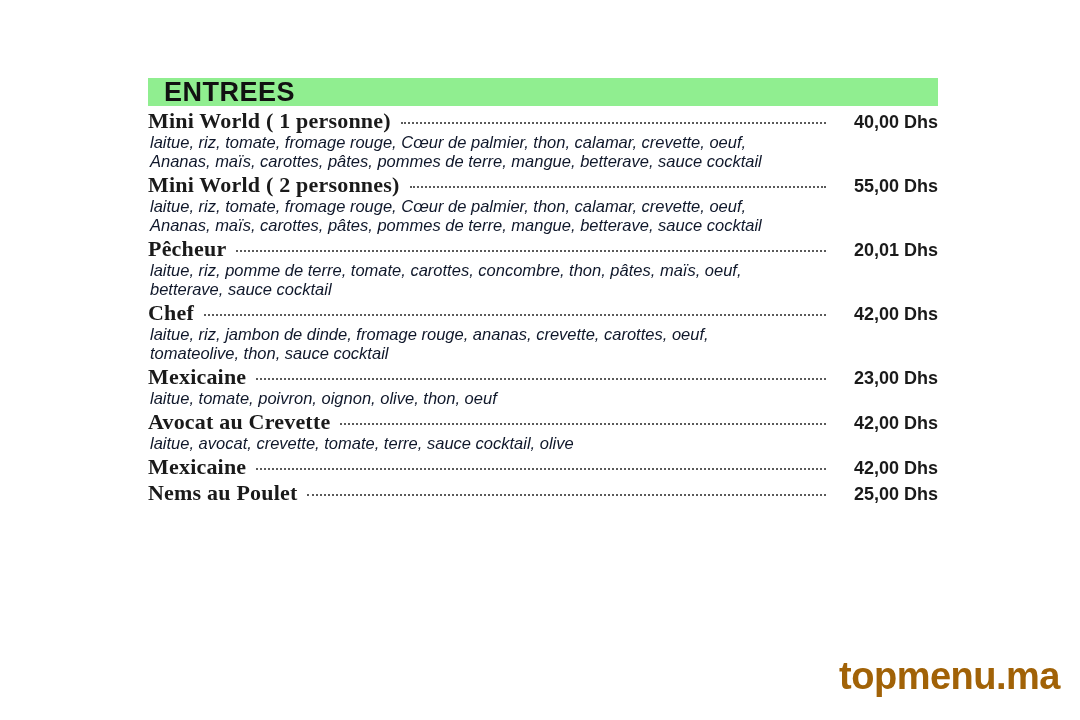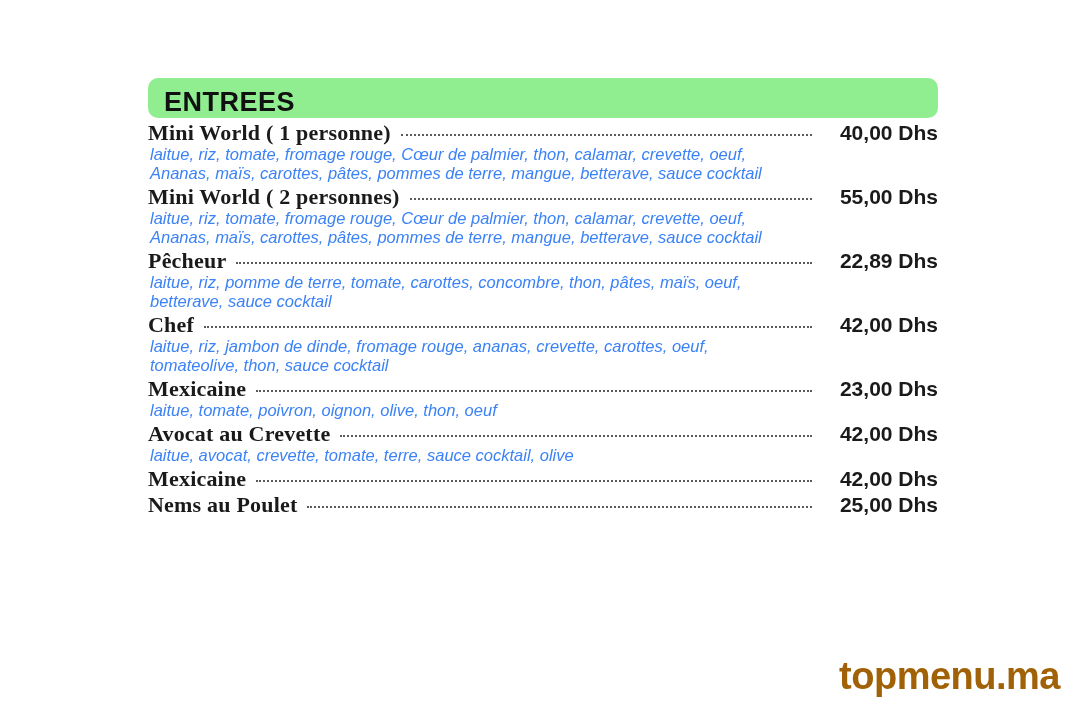--- a/index.html
+++ b/index.html
@@ -15,26 +15,25 @@
     position: relative;
   }
   .page {
     position: absolute;
     left: 148px;
     top: 78px;
     width: 790px;
   }
   .section-header {
     background: #90ee90;
-    height: 40px;
+    height: 28px;
     display: flex;
-    align-items: flex-end;
+    align-items: center;
     padding-left: 16px;
     box-sizing: border-box;
-    border-radius: 10px;
   }
   .section-title {
     font-family: "Liberation Sans", sans-serif;
     font-weight: bold;
     font-size: 27px;
     letter-spacing: 0.5px;
     color: #111111;
   }
   .menu-list {
     margin-top: 2px;
@@ -62,33 +61,33 @@
     overflow: hidden;
     height: 14px;
     position: relative;
     border-bottom: 2px dotted #5a5a5a;
     transform: translateY(-4px);
     margin: 0 4px;
   }
   .item-price {
     font-family: "Liberation Sans", sans-serif;
     font-weight: bold;
-    font-size: 21px;
+    font-size: 18px;
     color: #1a1a1a;
     flex: 0 0 auto;
     text-align: right;
     padding-left: 6px;
     margin-left: 18px;
   }
   .item-desc {
     font-family: "Liberation Sans", sans-serif;
     font-style: italic;
     font-size: 16.5px;
     line-height: 19px;
-    color: #3b82f6;
+    color: #0f172a;
     padding-left: 2px;
     max-width: 640px;
     margin-top: -1px;
     margin-bottom: 1px;
   }
   .watermark {
     position: absolute;
     right: 20px;
     bottom: 22px;
     font-family: "Liberation Sans", sans-serif;
@@ -125,21 +124,21 @@
         <span class="item-price">55,00 Dhs</span>
       </div>
       <div class="item-desc">laitue, riz, tomate, fromage rouge, Cœur de palmier,  thon, calamar, crevette, oeuf, Ananas, maïs, carottes, pâtes, pommes de terre, mangue, betterave, sauce cocktail</div>
     </div>
 
 
     <div class="item">
       <div class="item-line">
         <span class="item-name">Pêcheur</span>
         <span class="dots"></span>
-        <span class="item-price">22,89 Dhs</span>
+        <span class="item-price">20,01 Dhs</span>
       </div>
       <div class="item-desc">laitue, riz, pomme de terre, tomate, carottes, concombre, thon, pâtes, maïs, oeuf, betterave, sauce cocktail</div>
     </div>
 
     <div class="item">
       <div class="item-line">
         <span class="item-name">Chef</span>
         <span class="dots"></span>
         <span class="item-price">42,00 Dhs</span>
       </div>

